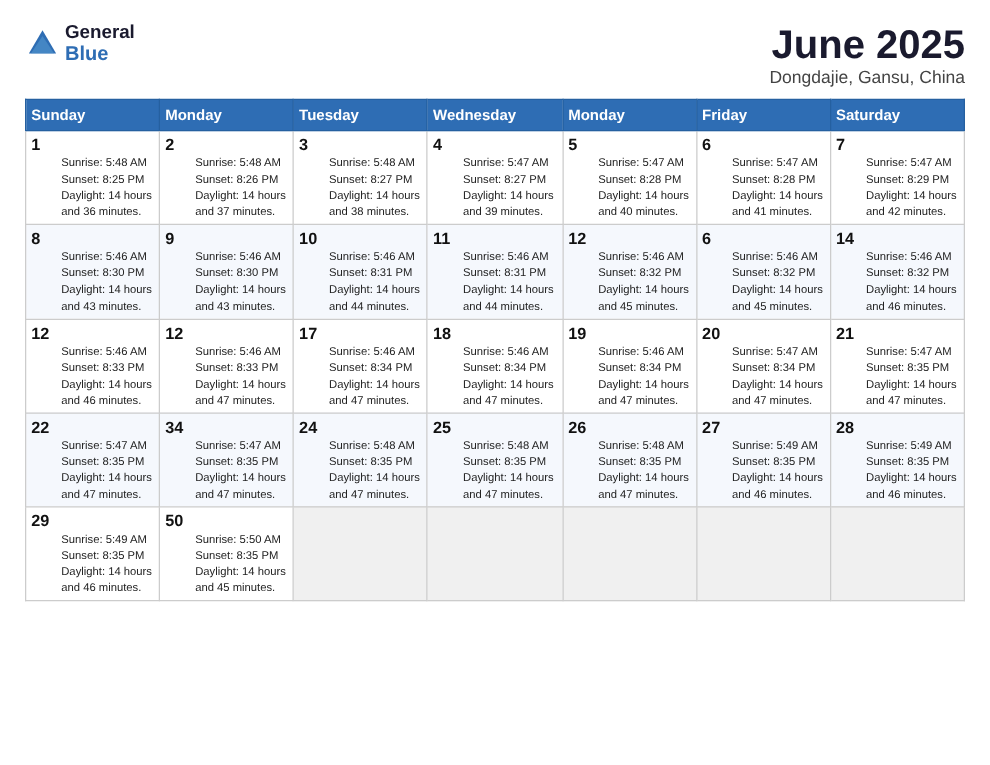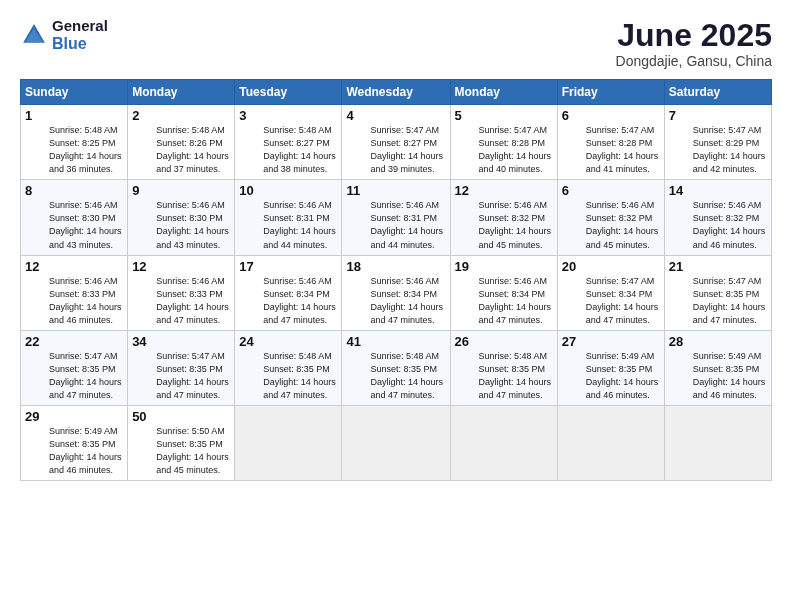--- a/index.html
+++ b/index.html
@@ -353,21 +353,21 @@
           <td>
         <span class="day-num">24</span>
         <div class="cell-text">
           Sunrise: 5:48 AM<br>
           Sunset: 8:35 PM<br>
           Daylight: 14 hours
  and 47 minutes.
         </div>
       </td>
           <td>
-        <span class="day-num">41</span>
+        <span class="day-num">25</span>
         <div class="cell-text">
           Sunrise: 5:48 AM<br>
           Sunset: 8:35 PM<br>
           Daylight: 14 hours
  and 47 minutes.
         </div>
       </td>
           <td>
         <span class="day-num">26</span>
         <div class="cell-text">

